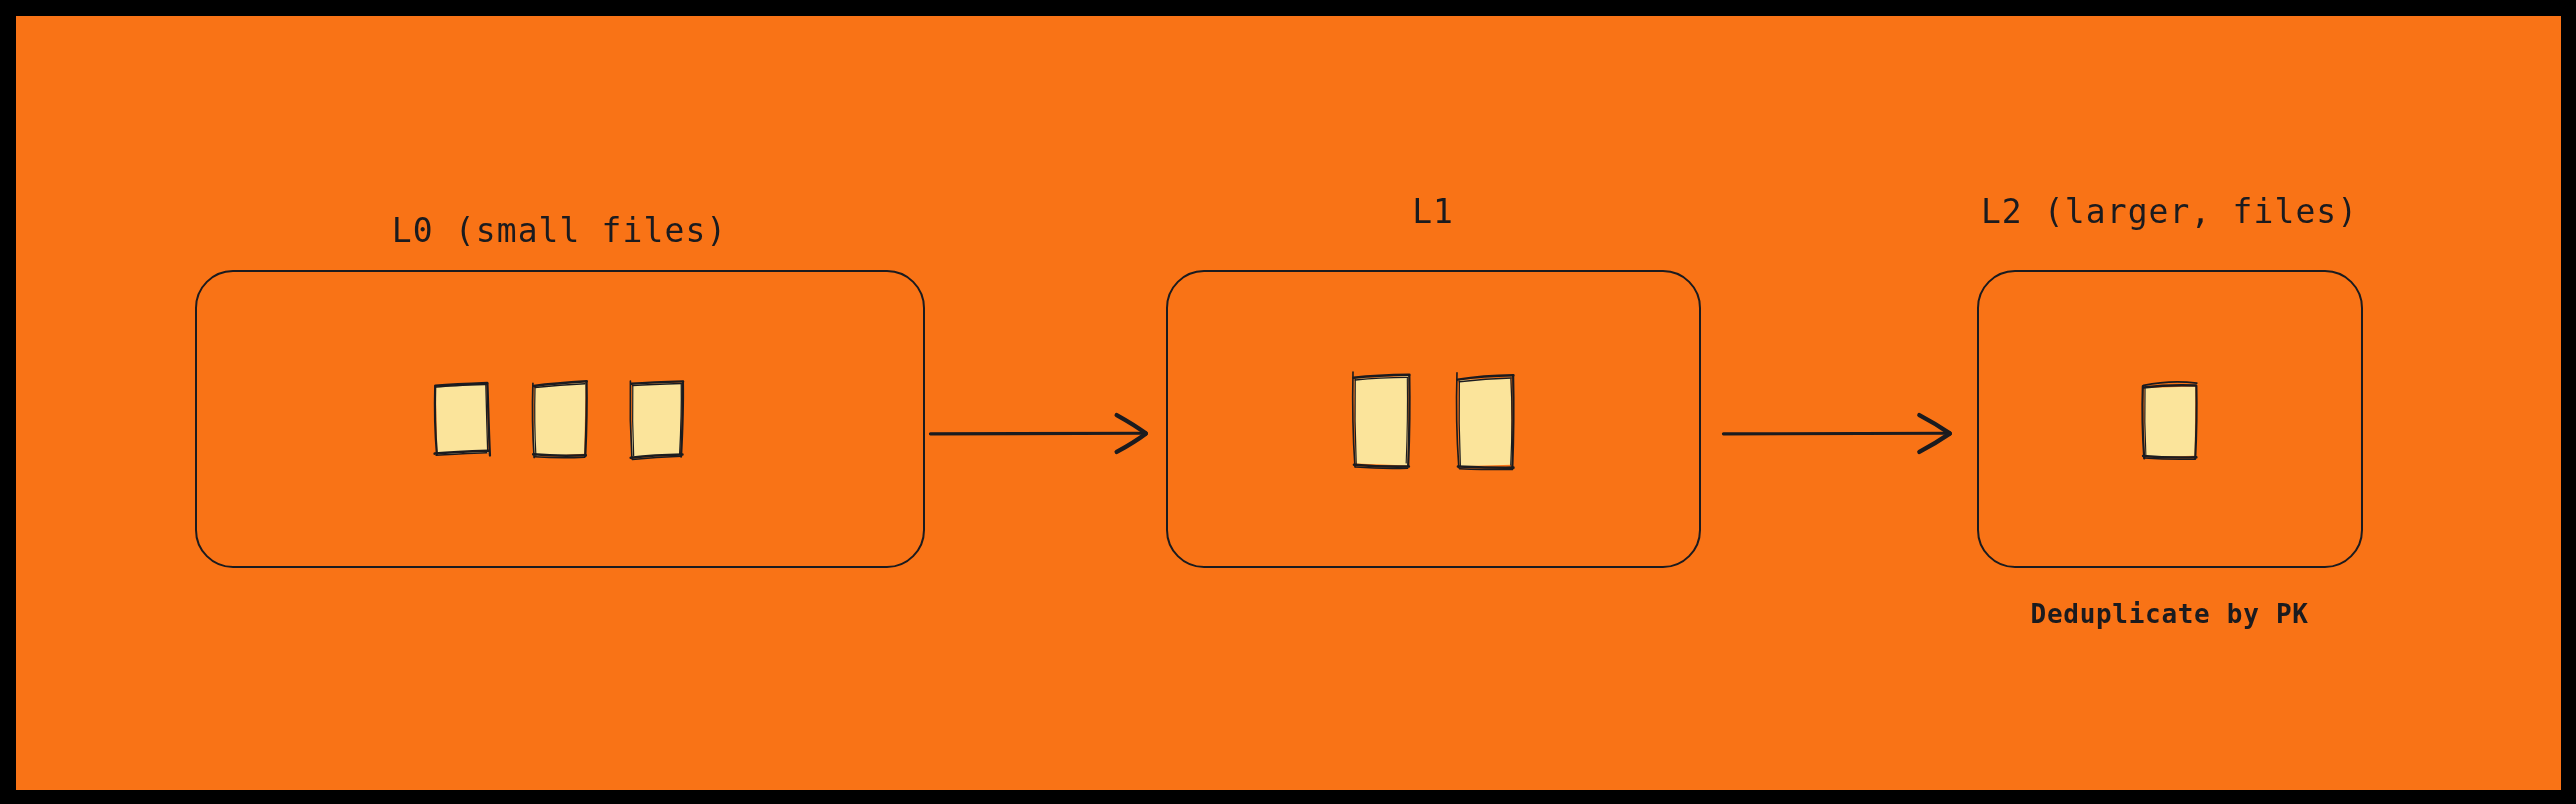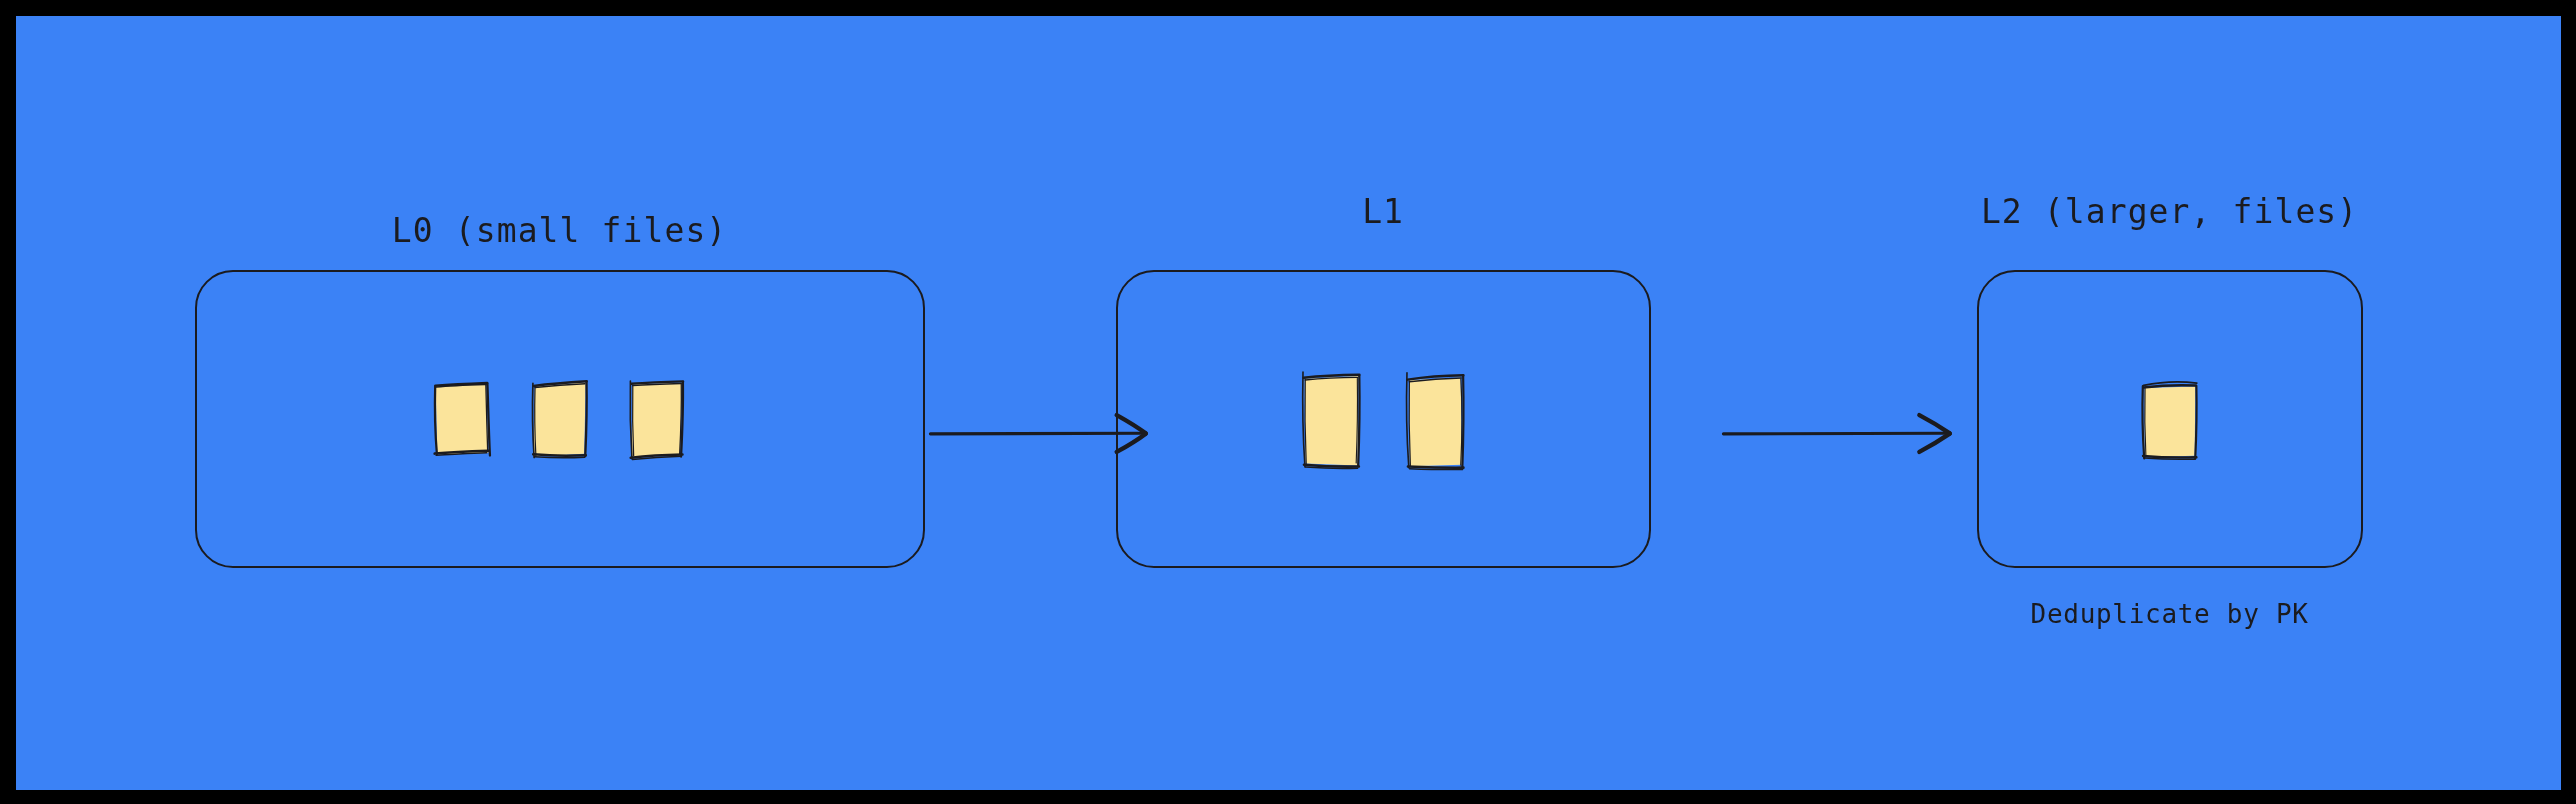--- a/index.html
+++ b/index.html
@@ -21,21 +21,21 @@
     width: 2576px;
     height: 805px;
     background: #000000;
   }
   #canvas {
     position: absolute;
     left: 15.6px;
     top: 15.6px;
     width: 2545px;
     height: 774px;
-    background: #3b82f6;
+    background: #f97316;
   }
 
   
   .level {
     position: absolute;
     top: 0;
     height: 100%;
   }
 
   
@@ -91,20 +91,21 @@
   .level-note {
     position: absolute;
     width: 100%;
     text-align: center;
     font-size: 26px;
     line-height: 26px;
     letter-spacing: 0.7px;
     color: #1b1b1f;
     white-space: nowrap;
     font-family: "DejaVu Sans Mono", "Liberation Mono", monospace;
+    font-weight: bold;
   }
 </style>
 </head>
 <body>
 
 <div id="frame">
   <div id="canvas">
 
     <div class="level" style="left:179px; width:730px;">
 
@@ -157,21 +158,21 @@
         </div>
       </div>
     </div>
 
     <svg class="arrow-svg" style="left:913px; top:387px;" width="238" height="61" viewBox="0 0 336 86">
       <path d="M2 43.5 C70 42.8, 170 42.4, 300 42.6" fill="none" stroke="#1b1b1f" stroke-width="4.4" stroke-linecap="round"></path>
       <path d="M265 17 C283 27, 297 36, 306 42.8" fill="none" stroke="#1b1b1f" stroke-width="6.2" stroke-linecap="round"></path>
       <path d="M265 69 C283 59, 297 50, 306 43.2" fill="none" stroke="#1b1b1f" stroke-width="6.2" stroke-linecap="round"></path>
     </svg>
 
-    <div class="level" style="left:1100px; width:535px;">
+    <div class="level" style="left:1150px; width:535px;">
 
       <div class="level-label" style="top:179px;">L1</div>
 
       <div class="container-box" style="left:0px; top:254px; width:535px; height:298px;">
 
         <div class="files-row">
 
           <span class="file-sketch" style="margin:0 18.4px;">
             <svg width="67" height="103" viewBox="0 0 94 146">
               <path d="M9 16 L85 12 L84 139 L10 136 Z" fill="#fbe49b" stroke="none"></path>

